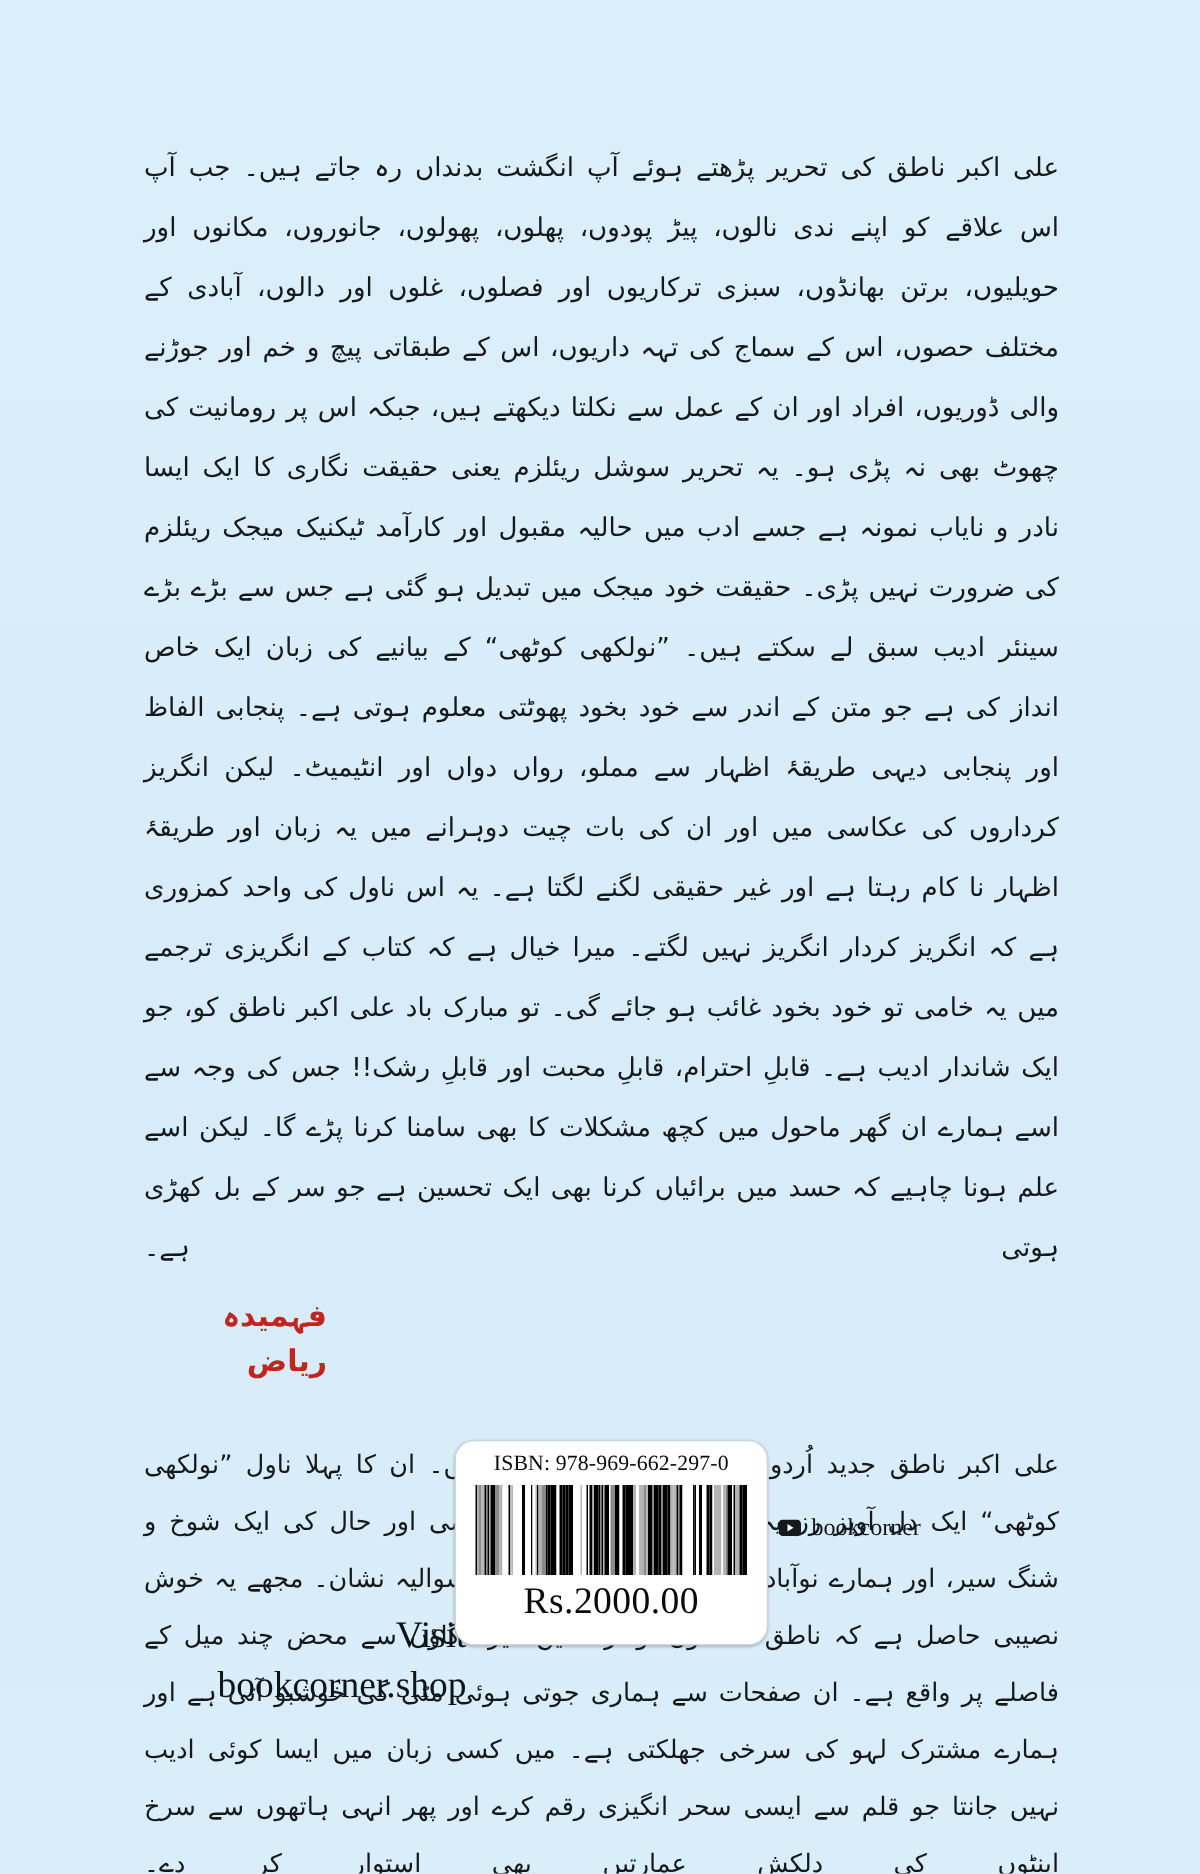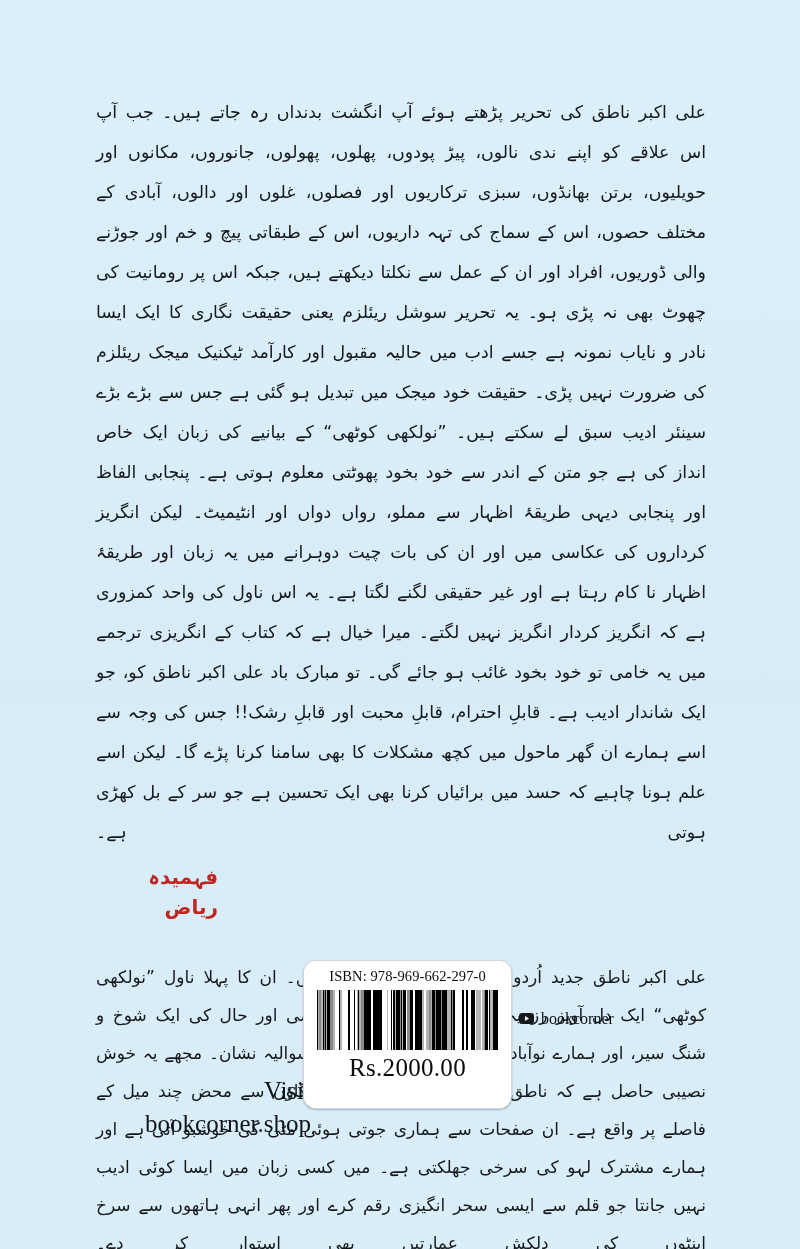--- a/index.html
+++ b/index.html
@@ -113,21 +113,21 @@
     font-size: 14.5px;
     padding: 6px 4px 7px 4px;
     letter-spacing: 0.2px;
     white-space: nowrap;
   }
   .barcode-head .novel {
     font-style: italic;
   }
   .barcode-body {
     background: #ffffff;
-    padding: 7px 10px 24px 10px;
+    padding: 7px 10px 12px 10px;
     text-align: center;
   }
   .isbn {
     font-family: "Liberation Serif", "DejaVu Serif", serif;
     font-size: 14.5px;
     color: #0b0b0b;
     letter-spacing: 0.1px;
     white-space: nowrap;
     margin-bottom: 5px;
   }

